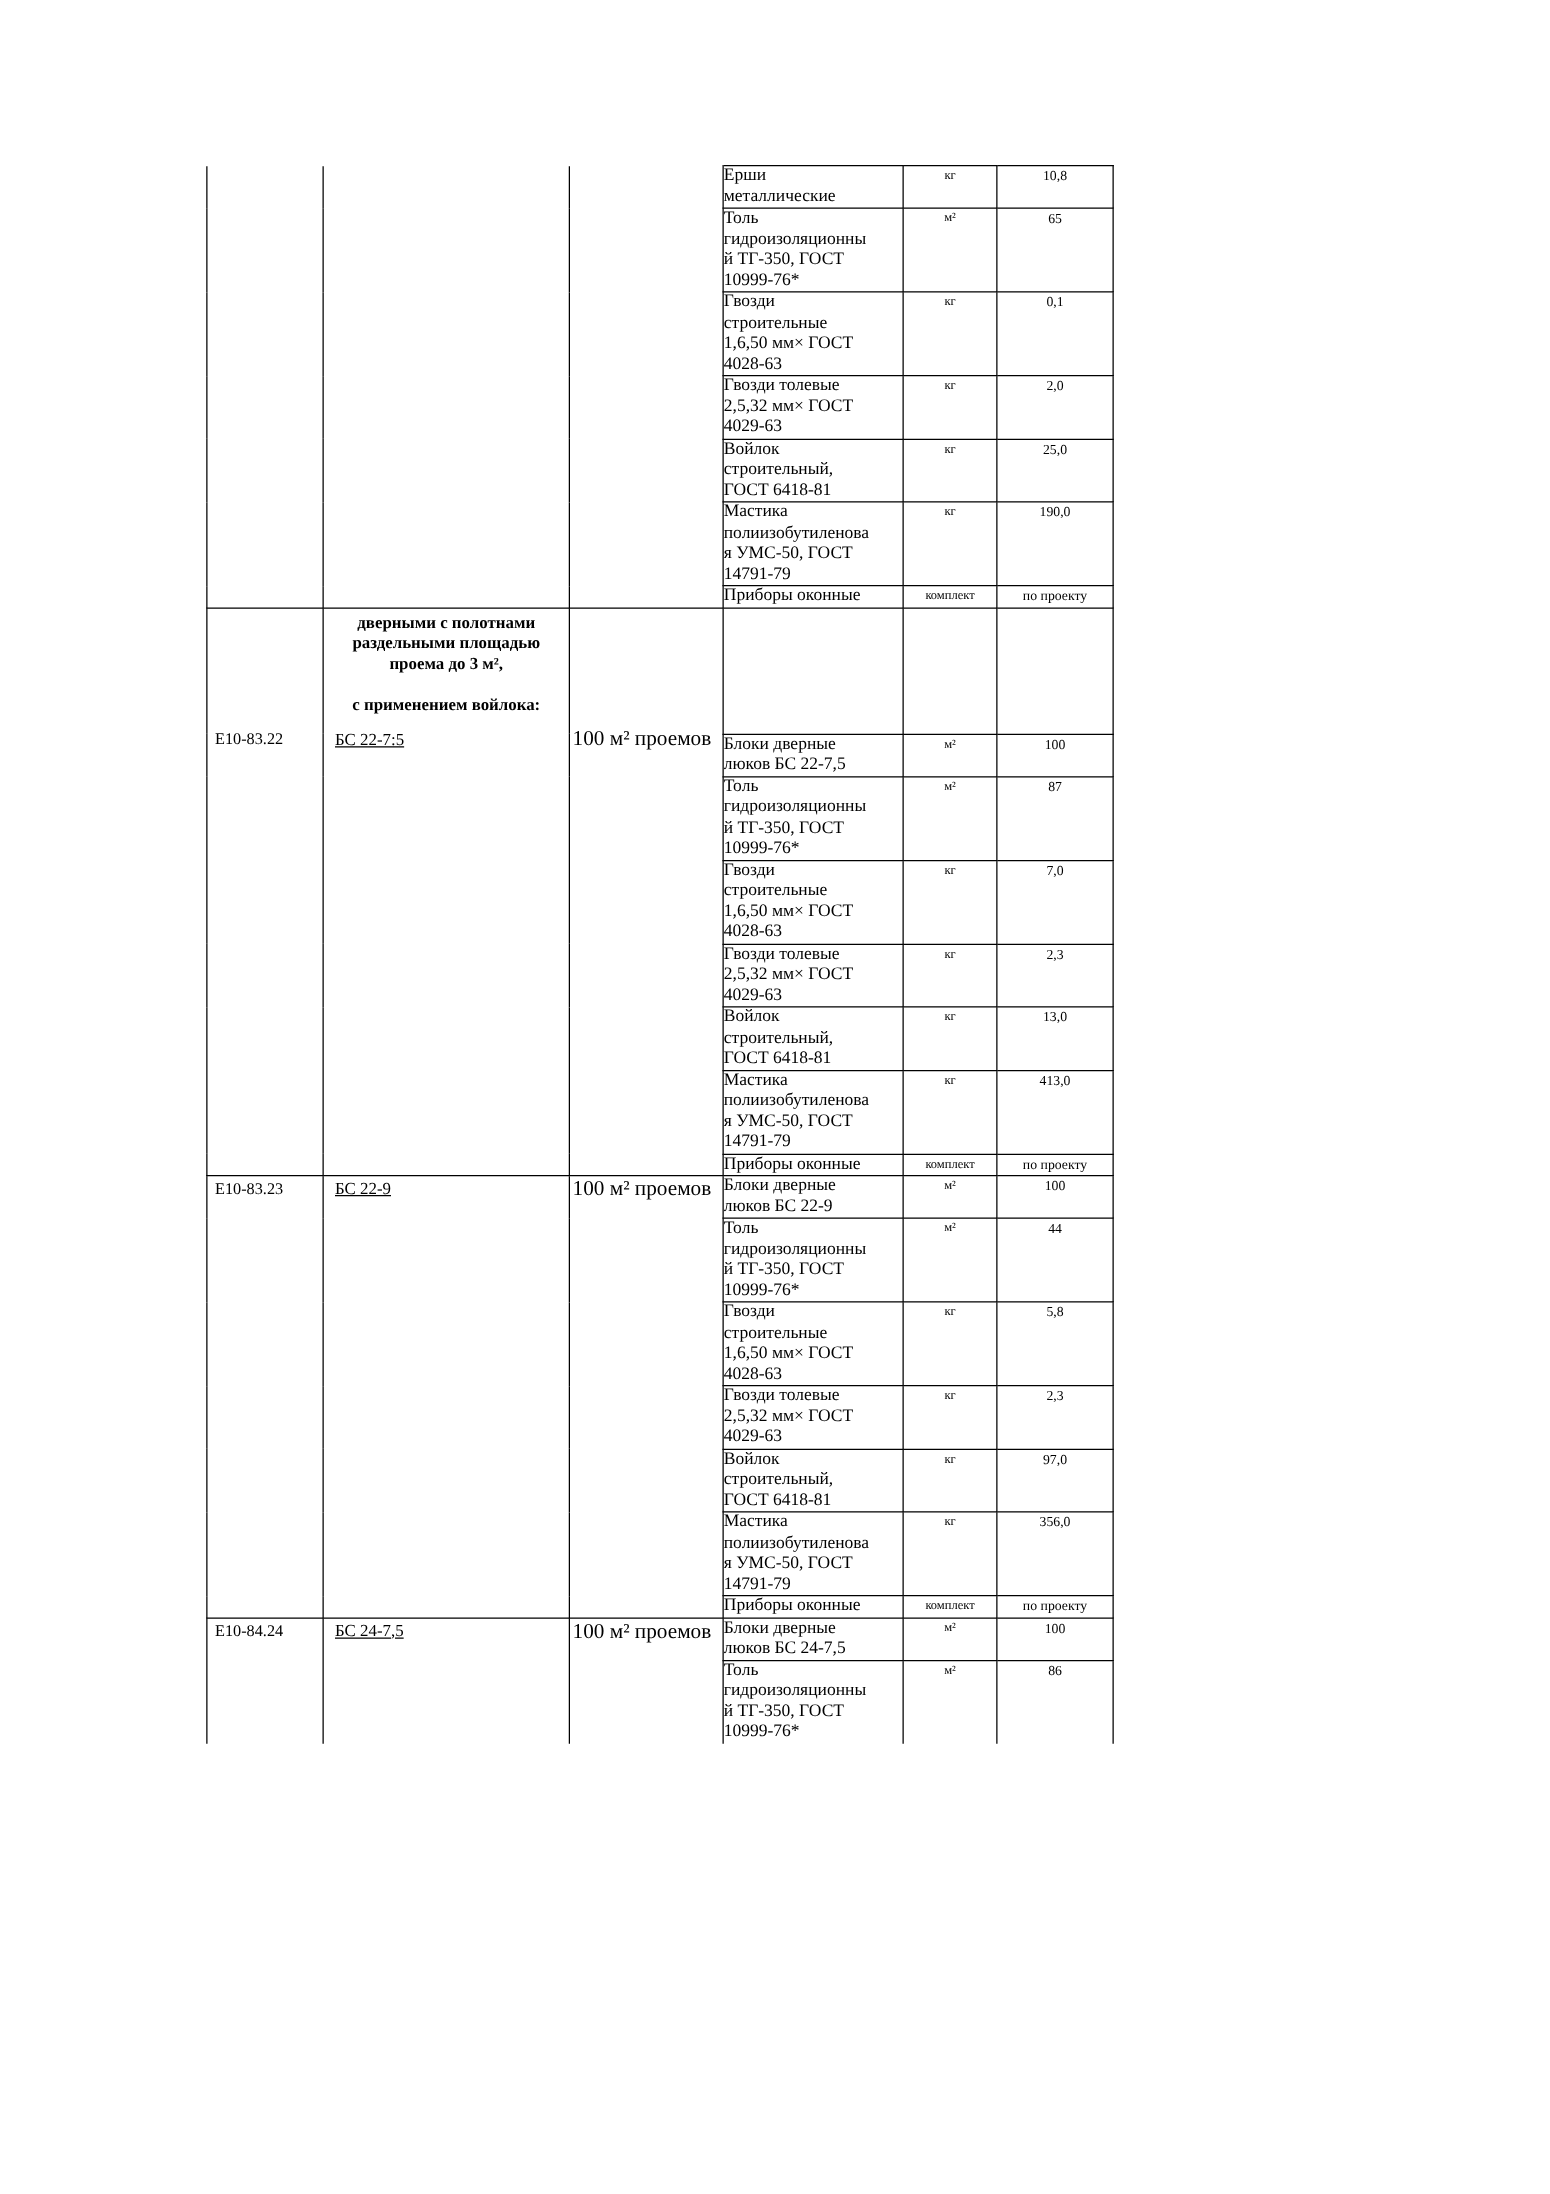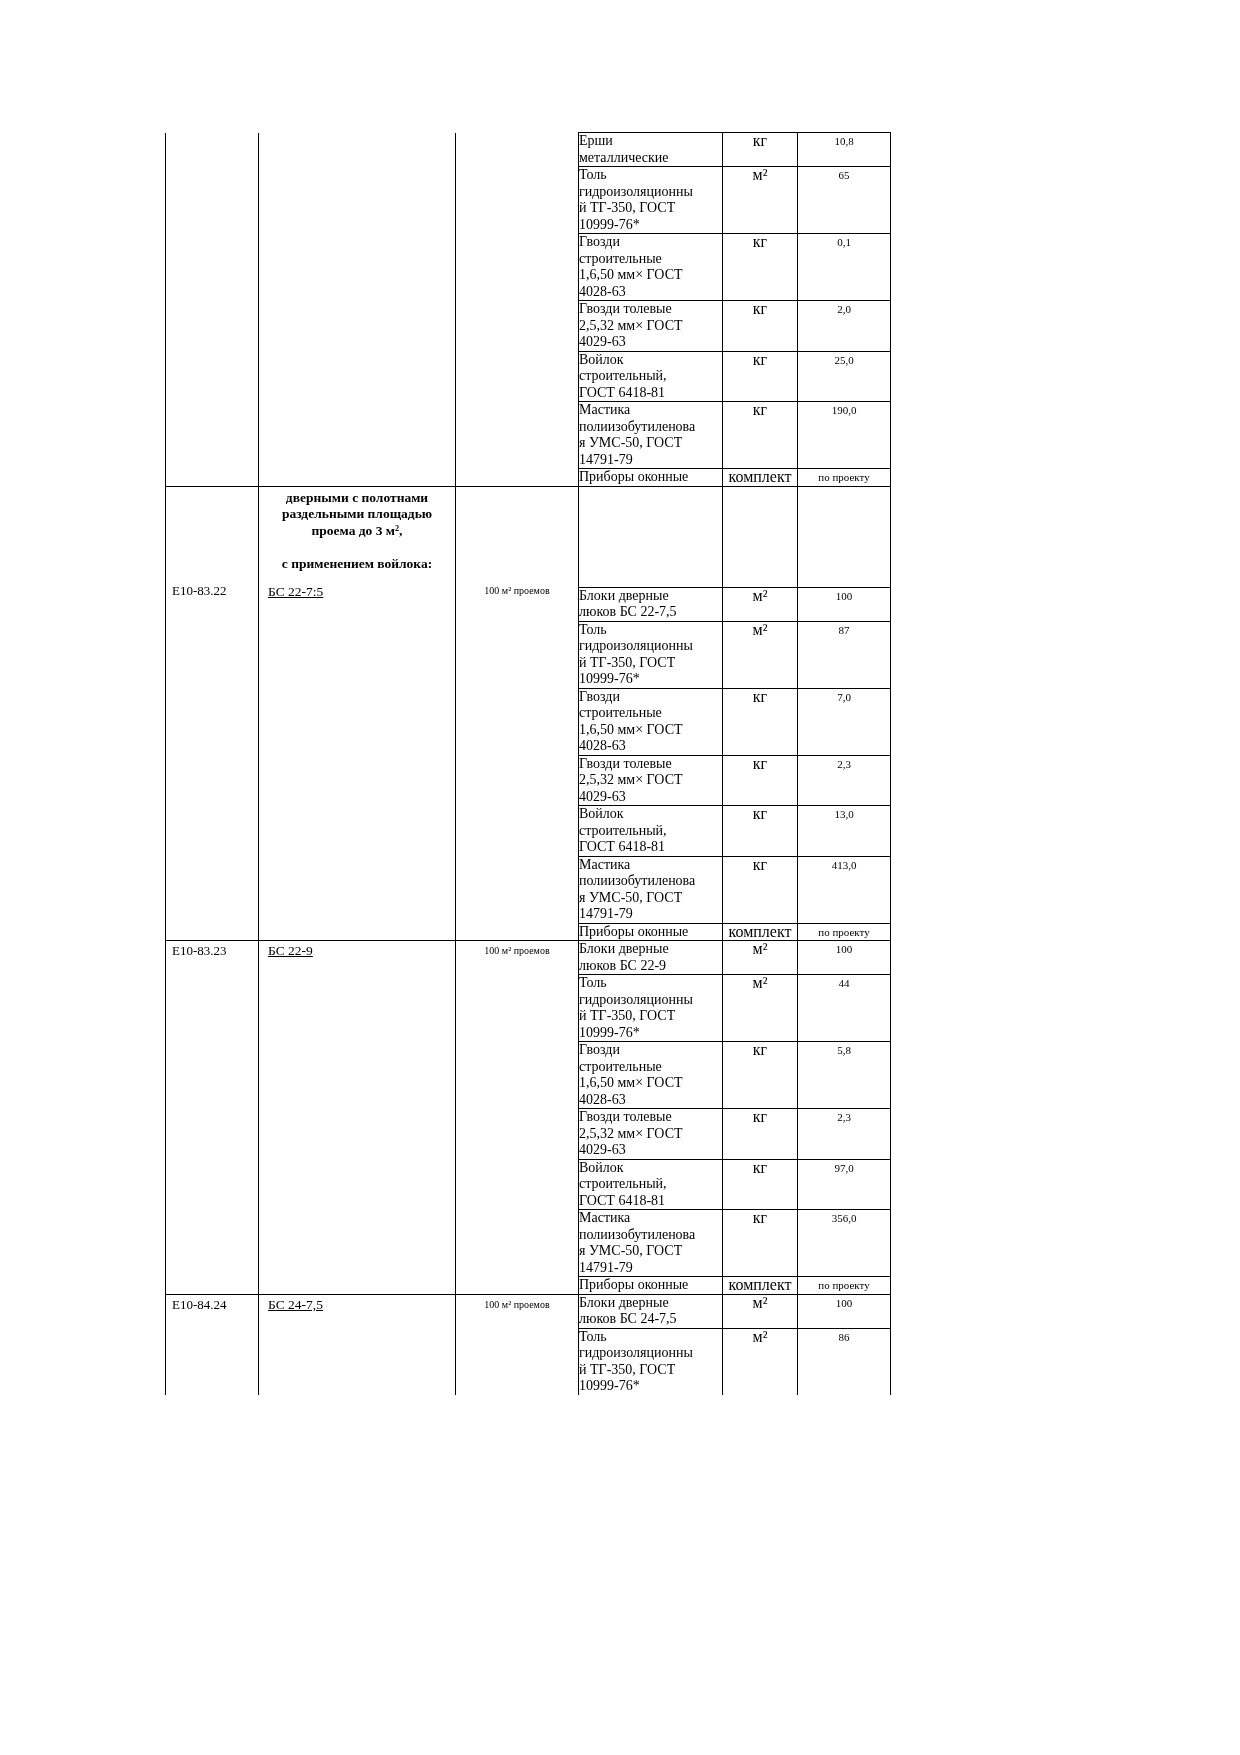--- a/index.html
+++ b/index.html
@@ -14,25 +14,25 @@
   .sheet { position: absolute; left: 165px; top: 132px; }
   table.norms { border-collapse: collapse; table-layout: fixed; }
   .norms td { border: 1px solid #000000; vertical-align: top; padding: 0; overflow: hidden; }
   col.w1 { width: 93px; }
   col.w2 { width: 197px; }
   col.w3 { width: 123px; }
   col.w4 { width: 144px; }
   col.w5 { width: 75px; }
   col.w6 { width: 93px; }
   .mat  { font-size: 14px;   line-height: 16.5px; padding: 1px 3px 1px 5px; white-space: pre-line; margin-top: 48px; }
-  .unit { font-size: 16px; line-height: 16px;   text-align: center; padding: 3px 1px 1px; }
+  .unit { font-size: 10px; line-height: 16px;   text-align: center; padding: 3px 1px 1px; }
   .qty  { font-size: 11px; line-height: 16px;   text-align: center; padding: 3px 2px 1px; }
   .code    { font-size: 13px; line-height: 16px; padding: 2px 2px 1px 6px; }
   .spec    { font-size: 13.5px; line-height: 16px; padding: 2px 2px 1px 9px; text-decoration: underline; }
-  .measure { font-size: 10px;   line-height: 16px; text-align: center; padding: 2px 2px 1px; }
+  .measure { font-size: 17px;   line-height: 16px; padding: 2px 2px 1px; }
   .group-header {
     font-weight: bold; font-size: 13.5px; line-height: 16.5px;
     text-align: center; white-space: pre-line; padding: 3px 6px 0;
   }
   .push { margin-top: 94px; }
   .spec-push { margin-top: 10px; }
   tr.spacer td { height: 100px; margin-top: 27px; }
   .no-top { border-top: none !important; }
   .no-bottom { border-bottom: none !important; }
 </style>

